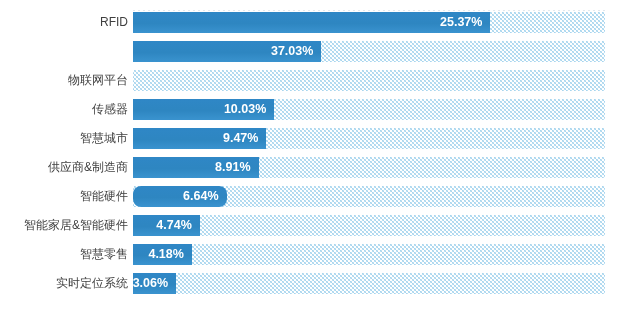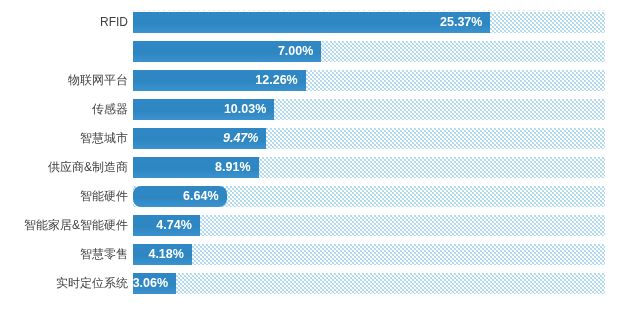--- a/index.html
+++ b/index.html
@@ -111,41 +111,38 @@
       <div class="bar-row">
         <div class="cat-label">RFID</div>
         <div class="track"></div>
         <div class="bar" style="width: 357.452px;">
           <span class="bar-value">25.37%</span>
         </div>
       </div>
       <div class="bar-row">
         <div class="track"></div>
         <div class="bar" style="width: 188.377px;">
-          <span class="bar-value">7.00%</span>
+          <span class="bar-value">37.03%</span>
         </div>
       </div>
       <div class="bar-row">
         <div class="cat-label">物联网平台</div>
         <div class="track"></div>
-        <div class="bar" style="width: 172.738px;">
-          <span class="bar-value">12.26%</span>
-        </div>
       </div>
       <div class="bar-row">
         <div class="cat-label">传感器</div>
         <div class="track"></div>
         <div class="bar" style="width: 141.318px;">
           <span class="bar-value">10.03%</span>
         </div>
       </div>
       <div class="bar-row">
         <div class="cat-label">智慧城市</div>
         <div class="track"></div>
-        <div class="bar" style="width: 133.428px; font-style: italic;">
+        <div class="bar" style="width: 133.428px;">
           <span class="bar-value">9.47%</span>
         </div>
       </div>
       <div class="bar-row">
         <div class="cat-label">供应商&amp;制造商</div>
         <div class="track"></div>
         <div class="bar" style="width: 125.538px;">
           <span class="bar-value">8.91%</span>
         </div>
       </div>

